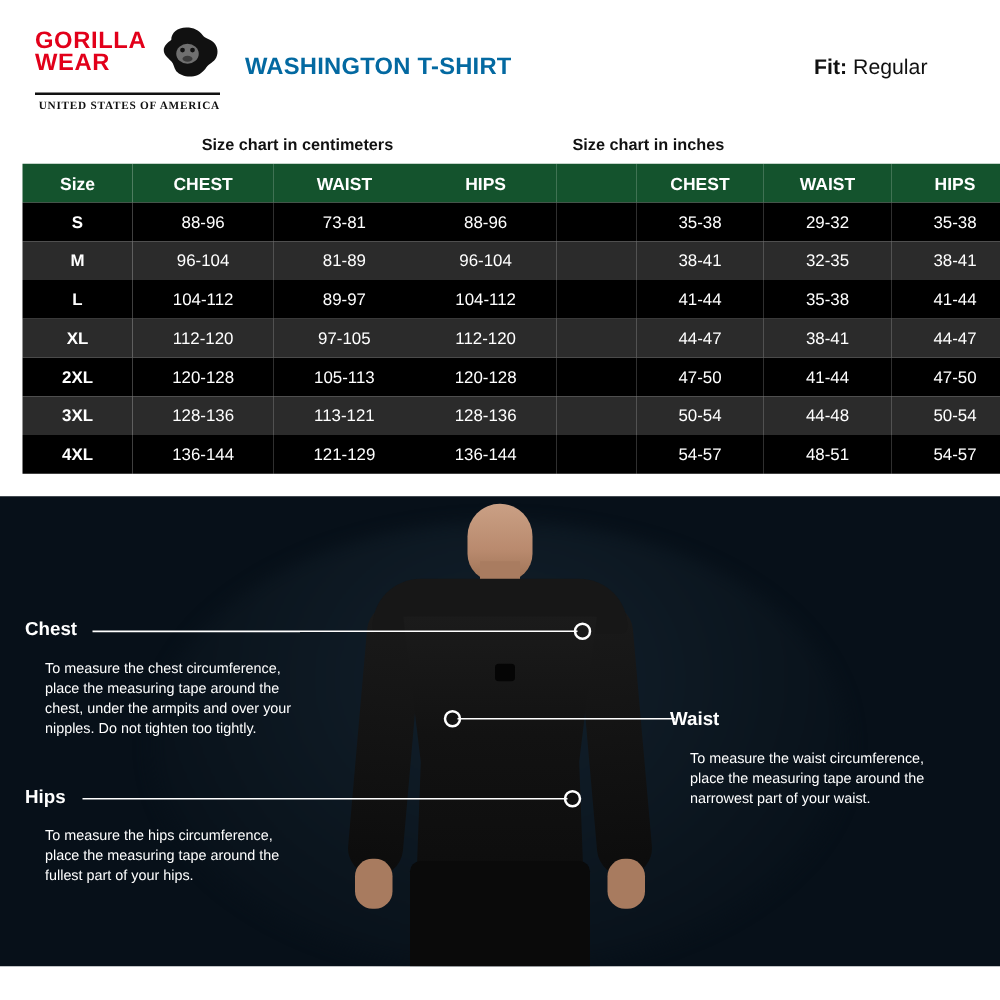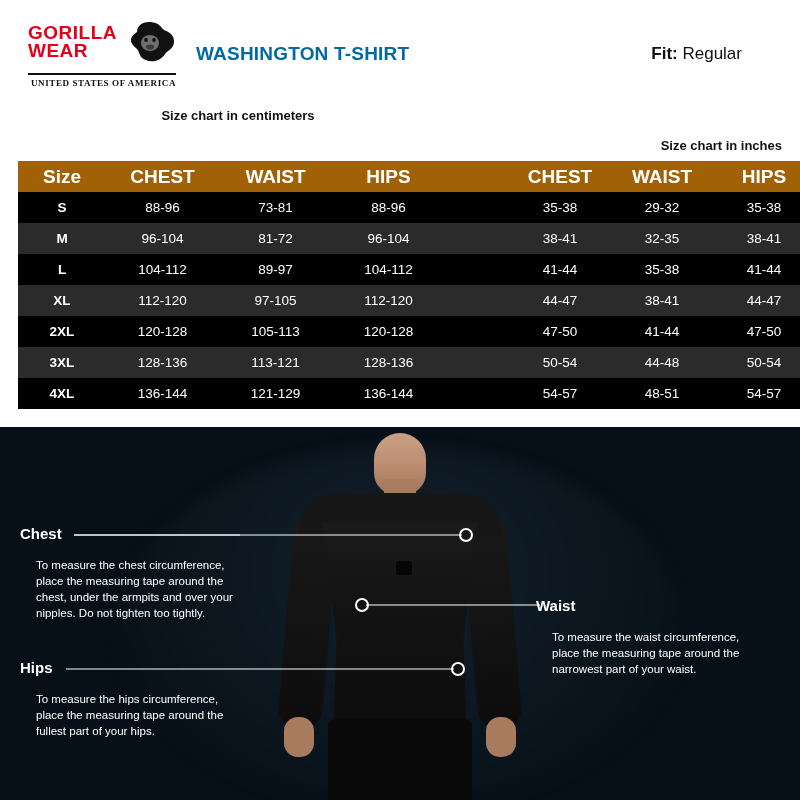--- a/index.html
+++ b/index.html
@@ -100,25 +100,24 @@
   }
   .sub-cm {
     width: 440px;
     text-align: center;
     font-size: 13px;
     font-weight: bold;
     color: #111;
   }
   .sub-in {
     flex: 1;
-    text-align: right;
+    text-align: left;
     font-size: 13px;
     font-weight: bold;
     color: #111;
-    margin-top: 30px;
   }
 
   
   .table-wrap {
     padding: 0 18px;
     box-sizing: border-box;
   }
   table.size-table {
     width: 764px;
     border-collapse: collapse;
@@ -126,23 +125,23 @@
   }
   table.size-table th,
   table.size-table td {
     text-align: center;
     font-size: 13.5px;
     color: #ffffff;
     height: 31px;
     padding: 0;
   }
   table.size-table thead th {
-    background: #a16207;
-    font-weight: bold;
-    font-size: 19px;
+    background: #14532d;
+    font-weight: bold;
+    font-size: 14px;
     margin-left: 24px;
   }
   table.size-table tbody tr.odd td { background: #000000; }
   table.size-table tbody tr.even td { background: #2b2b2b; }
   td.size-cell, th.size-cell { font-weight: bold; }
   col.c-size { width: 88px; }
   col.c-cm { width: 113px; }
   col.c-gap { width: 64px; }
   col.c-in { width: 102px; }
 
@@ -368,21 +367,21 @@
           <td>73-81</td>
           <td>88-96</td>
           <td></td>
           <td>35-38</td>
           <td>29-32</td>
           <td>35-38</td>
         </tr>
         <tr class="even">
           <td class="size-cell">M</td>
           <td>96-104</td>
-          <td>81-72</td>
+          <td>81-89</td>
           <td>96-104</td>
           <td></td>
           <td>38-41</td>
           <td>32-35</td>
           <td>38-41</td>
         </tr>
         <tr class="odd">
           <td class="size-cell">L</td>
           <td>104-112</td>
           <td>89-97</td>

